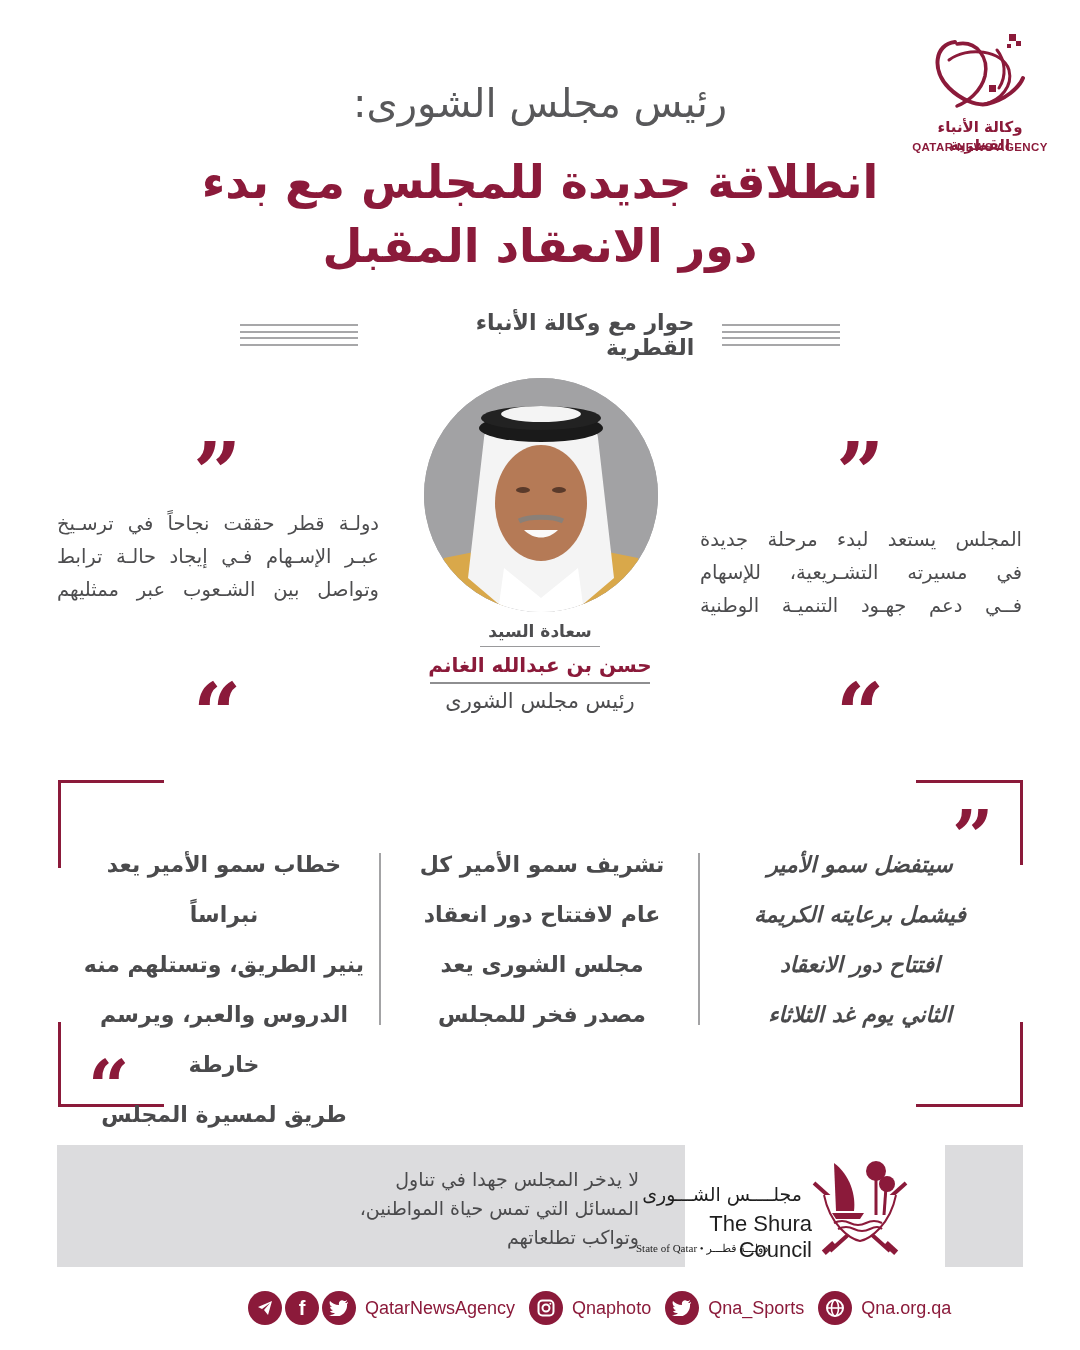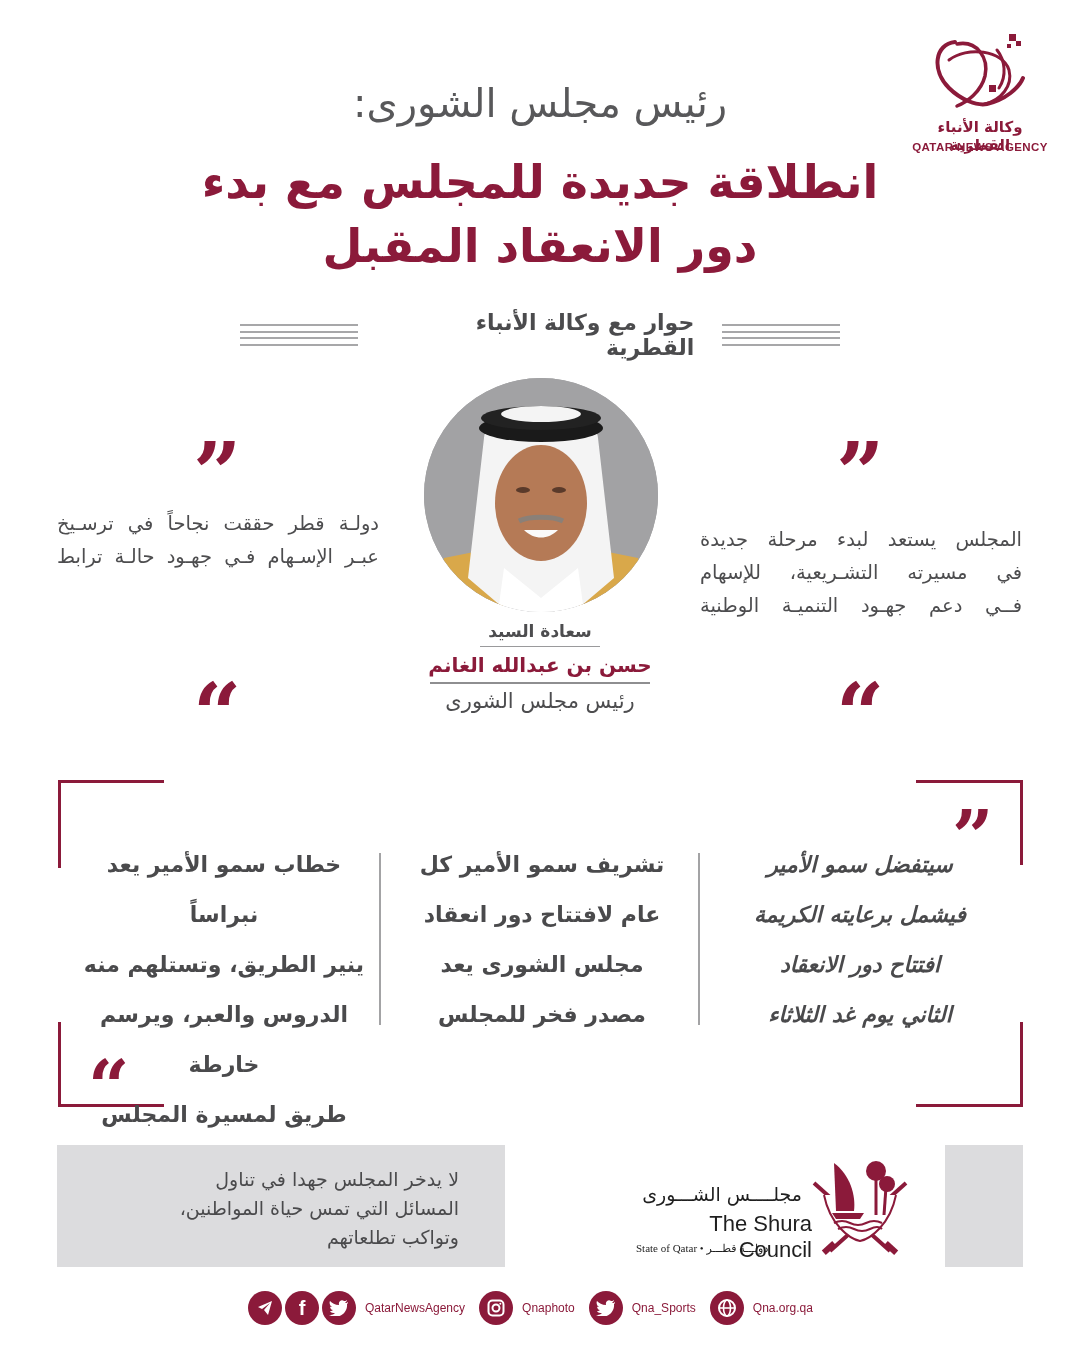--- a/index.html
+++ b/index.html
@@ -44,34 +44,34 @@
   .hr-thick { width: 220px; height: 2px; background: #8e8e90; margin: 3px auto 4px; }
   .person-title { font-size: 21px; color: #4d4d4f; line-height: 26px; }
 
   
   .bracket { border-color: #8b1a3a; border-style: solid; border-width: 0; }
 
   .col-text { font-family: "DejaVu Sans", sans-serif; font-weight: bold; font-size: 22px; line-height: 50px; color: #4a4a4c; text-align: center; }
   .divider-v { width: 2px; background: #a3a3a5; }
 
   
-  .footer-box { left: 57px; top: 1145px; width: 448px; height: 122px; background: #dcdcde; }
+  .footer-box { left: 57px; top: 1145px; width: 628px; height: 122px; background: #dcdcde; }
   .footer-text { position: absolute; right: 46px; top: 20px; font-size: 19px; line-height: 29px; color: #4a4a4c; text-align: right; }
   .footer-side { left: 945px; top: 1145px; width: 78px; height: 122px; background: #dcdcde; }
 
   .shura { left: 620px; top: 1155px; width: 300px; height: 110px; direction: ltr; }
   .shura-ar { position: absolute; left: 12px; top: 28px; width: 170px; text-align: right; font-size: 19px; color: #1f1f1f; direction: rtl; }
   .shura-en { position: absolute; left: 12px; top: 56px; width: 180px; text-align: right; font-family: "Liberation Sans", sans-serif; font-size: 22px; color: #1f1f1f; }
   .shura-sub { position: absolute; left: 16px; top: 87px; width: 180px; font-family: Liberation Serif, serif; font-size: 11px; color: #1f1f1f; }
   .shura-emblem { position: absolute; left: 190px; top: 0; }
 
   
   .social { left: 248px; top: 1290px; height: 36px; display: flex; align-items: center; direction: ltr; gap: 0; }
   .soc-ic { width: 34px; height: 34px; border-radius: 50%; background: #8b1a3a; display: flex; align-items: center; justify-content: center; margin-right: 3px; }
-  .soc-label { font-family: "Liberation Sans", sans-serif; font-size: 12px; color: #8b1a3a; margin: 0 14px 0 6px; }
+  .soc-label { font-family: "Liberation Sans", sans-serif; font-size: 18px; color: #8b1a3a; margin: 0 14px 0 6px; }
 </style>
 </head>
 <body>
 
 <div class="abs qna-logo">
   <svg width="110" height="85" viewBox="0 0 110 85">
     <path d="M28 12 C 8 14, 4 40, 22 58 C 34 70, 50 76, 60 74 C 78 70, 92 58, 96 48" fill="none" stroke="#8b1a3a" stroke-width="4" stroke-linecap="round"></path>
     <path d="M30 14 C 50 10, 62 28, 58 46 C 54 62, 40 72, 30 76" fill="none" stroke="#8b1a3a" stroke-width="3.5" stroke-linecap="round"></path>
     <path d="M22 30 C 40 16, 76 20, 82 40 C 86 56, 74 70, 58 74" fill="none" stroke="#8b1a3a" stroke-width="3" stroke-linecap="round"></path>
     <path d="M70 20 C 78 30, 80 46, 72 58" fill="none" stroke="#8b1a3a" stroke-width="3" stroke-linecap="round"></path>
@@ -102,21 +102,22 @@
       <span></span>
       <span></span>
       <span></span>
       <span></span>
     </div>
 </div>
 
 <div class="abs qmark" style="left:193px; top:432px;">”</div>
 <div class="abs side-quote" style="left:57px; top:507px; width:322px;">
   <div>دولـة قطر حققت نجاحاً في ترسـيخ</div>
-  <div>عبـر الإسـهام فـي جهـود حالـة ترابط</div>
+  <div>عبـر الإسـهام فـي إيجاد حالـة ترابط</div>
+  <div>وتواصل بين الشـعوب عبر ممثليهم</div>
 </div>
 <div class="abs qmark" style="left:193px; top:672px;">“</div>
 
 <div class="abs qmark" style="left:836px; top:432px;">”</div>
 <div class="abs side-quote" style="left:700px; top:523px; width:322px;">
   <div>المجلس يستعد لبدء مرحلة جديدة</div>
   <div>في مسيرته التشـريعية، للإسهام</div>
   <div>فــي دعم جهـود التنميـة الوطنية</div>
 </div>
 <div class="abs qmark" style="left:836px; top:672px;">“</div>

